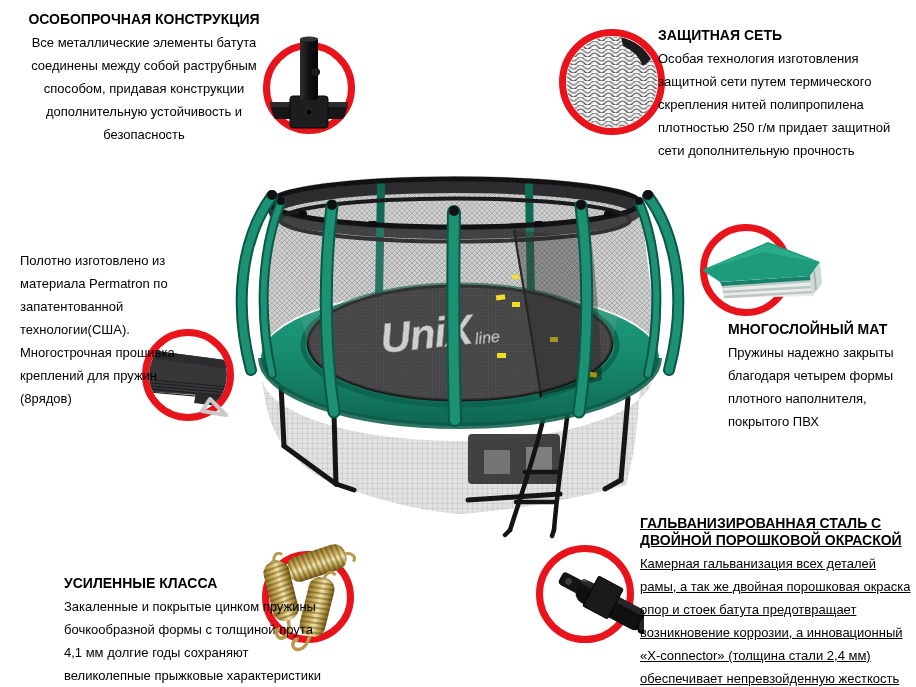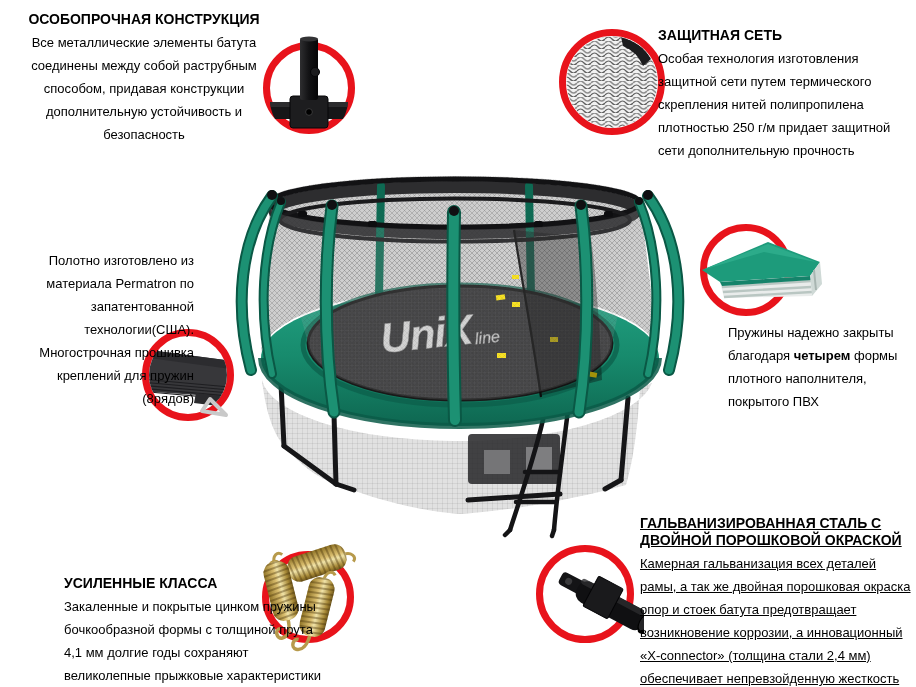--- a/index.html
+++ b/index.html
@@ -1,28 +1,28 @@
 <!DOCTYPE html>
 <html><head>
 <meta charset="utf-8">
 <style>
   html,body{margin:0;padding:0;background:#fff;}
   .canvas{position:relative;width:916px;height:687px;background:#fff;overflow:hidden;
           font-family:"Liberation Sans",sans-serif;color:#000;}
   .ft{position:absolute;z-index:4;}
   .ft .ttl{font-weight:bold;font-size:14px;line-height:17px;margin:0 0 3px 0;}
   .ft .bd{font-size:13px;line-height:23px;}
-  .bold-word{font-weight:bold;}
+  .bold-word{font-weight:normal;}
   .ring{position:absolute;border-radius:50%;border:7px solid #e8131b;background:#fff;
         box-sizing:border-box;z-index:2;}
   .icon-svg{position:absolute;z-index:3;}
   .f1{left:18px;top:11px;width:252px;text-align:center;}
   .f2{left:658px;top:27px;width:252px;}
   .f3{left:20px;top:249px;width:200px;}
-  .f3 .bd{width:174px;text-align:right;}
+  .f3 .bd{width:174px;}
   .f4{left:728px;top:321px;width:186px;}
   .f5{left:64px;top:575px;width:268px;}
   .f6{left:640px;top:515px;width:276px;text-decoration:underline;}
   .r1{left:263px;top:42px;width:92px;height:92px;}
   .r2{left:559px;top:29px;width:106px;height:106px;}
   .r3{left:700px;top:224px;width:92px;height:92px;}
   .r4{left:142px;top:329px;width:92px;height:92px;}
   .r5{left:262px;top:551px;width:92px;height:92px;}
   .r6{left:536px;top:545px;width:98px;height:98px;}
   .tramp{position:absolute;left:222px;top:148px;z-index:1;}
@@ -300,20 +300,21 @@
   <div class="ft f2">
     <div class="ttl">ЗАЩИТНАЯ СЕТЬ</div>
     <div class="bd">Особая технология изготовления защитной сети путем термического скрепления нитей полипропилена плотностью 250 г/м придает защитной сети дополнительную прочность</div>
   </div>
 
   <div class="ft f3">
     <div class="bd">Полотно изготовлено из материала Permatron по запатентованной технологии(США). Многострочная прошивка креплений для пружин (8рядов)</div>
   </div>
 
   <div class="ft f4">
+    <div class="ttl">МНОГОСЛОЙНЫЙ МАТ</div>
     <div class="bd"><span>Пружины надежно закрыты благодаря </span><span class="bold-word">четырем</span><span> формы плотного наполнителя, покрытого ПВХ</span></div>
   </div>
 
   <div class="ft f5">
     <div class="ttl">УСИЛЕННЫЕ КЛАССА</div>
     <div class="bd">Закаленные и покрытые цинком пружины бочкообразной формы с толщиной прута 4,1 мм долгие годы сохраняют великолепные прыжковые характеристики батута</div>
   </div>
 
   <div class="ft f6">
     <div class="ttl">ГАЛЬВАНИЗИРОВАННАЯ СТАЛЬ С ДВОЙНОЙ ПОРОШКОВОЙ ОКРАСКОЙ</div>

